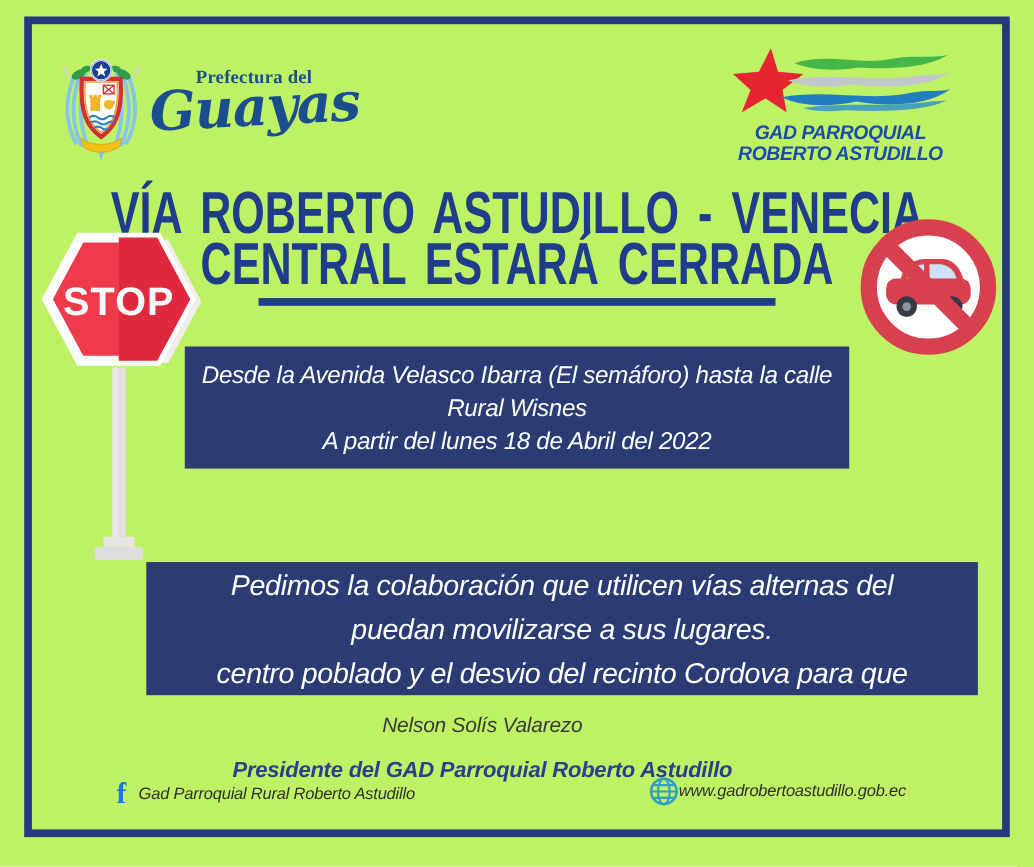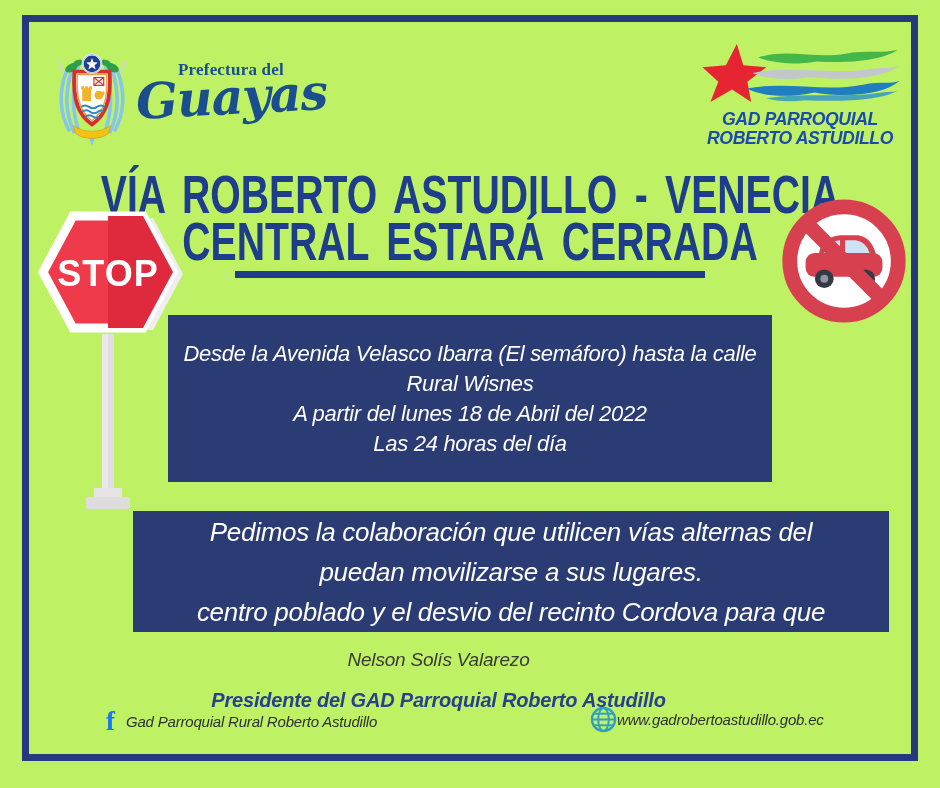--- a/index.html
+++ b/index.html
@@ -13,32 +13,32 @@
     box-sizing:border-box;border:7px solid #26397e;
   }
   
   .guayas{position:absolute;left:48px;top:50px;width:290px;height:100px;}
   .guayas-arms{position:absolute;left:0;top:0;}
   .guayas-script{position:absolute;left:88px;top:2px;width:210px;color:#1b4e8e;}
   .guayas-pref{position:absolute;left:42px;top:8px;font-family:"Liberation Serif",serif;
     font-weight:bold;font-size:17px;letter-spacing:.2px;}
   .guayas-name{position:absolute;left:0;top:16px;font-family:"DejaVu Serif",serif;
     font-style:italic;font-weight:bold;font-size:49px;transform:rotate(-3deg);letter-spacing:-1px;}
-  .gad{position:absolute;left:694px;top:42px;width:212px;text-align:center;}
+  .gad{position:absolute;left:658px;top:42px;width:212px;text-align:center;}
   .gad-text{color:#1c4bb0;font-weight:bold;font-style:italic;font-size:18px;line-height:19px;
     letter-spacing:-.4px;transform:scaleX(.98);margin-top:2px;}
   
   .title{position:absolute;left:0;top:158px;width:940px;text-align:center;color:#1e3d8a;font-weight:bold;margin-top:13px;}
   .title-line{font-size:49px;line-height:47px;transform:scale(.8,1.1);transform-origin:center;
     word-spacing:8px;letter-spacing:0;white-space:nowrap;}
   .divider{position:absolute;left:235px;top:271px;width:470px;height:7px;background:#1e3d8a;}
   
   .nbox{position:absolute;background:#2b3b74;color:#ffffff;font-style:italic;text-align:center;
     display:flex;flex-direction:column;justify-content:center;letter-spacing:-.3px;}
-  .box1{left:168px;top:315px;width:604px;height:167px;font-size:22px;line-height:30px;}
+  .box1{left:168px;top:315px;width:604px;height:111px;font-size:22px;line-height:30px;}
   .box2{left:133px;top:511px;width:756px;height:121px;font-size:26px;line-height:40px;}
   
   .sig{position:absolute;left:0;top:649px;width:877px;text-align:center;}
   .sig-name{font-style:italic;font-size:19px;color:#3a3a3a;letter-spacing:-.2px;}
   .sig-role{font-style:italic;font-weight:bold;font-size:20px;color:#27418f;margin-top:18px;letter-spacing:-.2px;}
   
   .footer-left{position:absolute;left:106px;top:708px;display:flex;align-items:center;gap:11px;}
   .footer-right{position:absolute;left:590px;top:706px;display:flex;align-items:center;}
   .fb-f{font-family:"Liberation Serif",serif;font-weight:bold;font-size:27px;color:#1877f2;line-height:26px;}
   .footer-text{font-style:italic;font-size:15px;color:#303030;letter-spacing:-.2px;}
@@ -161,21 +161,20 @@
 
       <line x1="29" y1="29" x2="111" y2="111" stroke="#d7414f" stroke-width="15"></line>
       <circle cx="70" cy="70" r="55" fill="none" stroke="#d7414f" stroke-width="15"></circle>
     </svg>
   </div>
 
   <div class="nbox box1">
     <div>Desde la Avenida Velasco Ibarra (El semáforo) hasta la calle</div>
     <div>Rural Wisnes</div>
     <div>A partir del lunes 18 de Abril del 2022</div>
-    <div>Las 24 horas del día</div>
   </div>
 
   <div class="nbox box2">
     <div>Pedimos la colaboración  que utilicen vías alternas del</div>
     <div>puedan movilizarse a sus lugares.</div>
     <div>centro poblado y el desvio del  recinto Cordova  para que</div>
   </div>
 
   <div class="sig">
     <div class="sig-name">Nelson Solís Valarezo</div>

